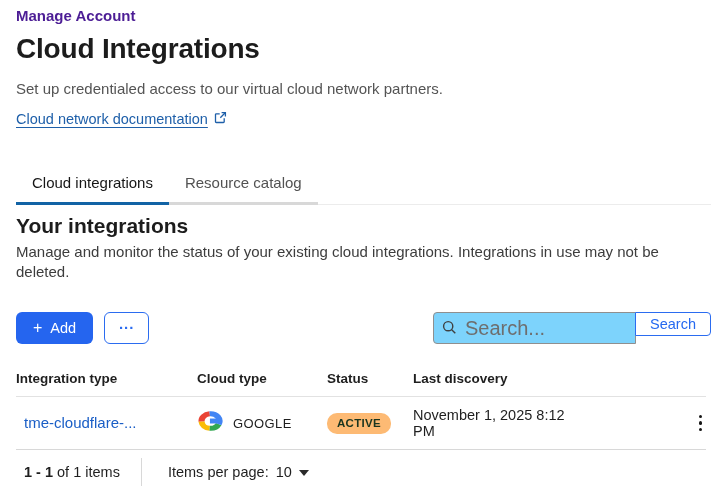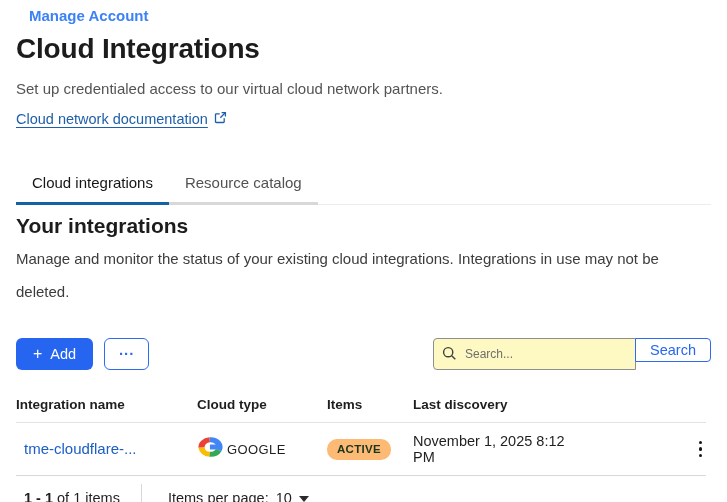--- a/index.html
+++ b/index.html
@@ -7,21 +7,21 @@
   body {
     background: #ffffff;
     font-family: "Liberation Sans", sans-serif;
     color: #1f1f1f;
     overflow: hidden;
     position: relative;
   }
   .page { padding: 7px 16px 0 16px; }
 
   
-  .breadcrumb { font-size: 15px; font-weight: 600; color: #3b82f6; margin-left: 13px; }
+  .breadcrumb { font-size: 15px; font-weight: 600; color: #4c1d95; }
   .page-title { font-size: 28px; font-weight: 700; margin-top: 9px; letter-spacing: -0.2px; color: #1c1c1c; }
   .page-subtitle { font-size: 15px; color: #545454; margin-top: 15px; }
   .doc-link-row { margin-top: 13px; }
   .doc-link {
     font-size: 14.5px; color: #1e5fa9; text-decoration: underline;
     text-underline-offset: 3px; display: inline-flex; align-items: flex-start; gap: 6px;
     cursor: pointer;
   }
   .ext-icon svg { display: block; }
 
@@ -29,62 +29,62 @@
   .tabbar { margin-top: 40px; display: flex; border-bottom: 1px solid #ececec; }
   .tab {
     font-size: 15px; padding: 6px 16px 11px 16px; border-bottom: 3px solid transparent;
     margin-bottom: -1px; cursor: pointer; text-align: center;
   }
   .tab.active { color: #161616; border-bottom-color: #1263a5; }
   .tab.inactive { color: #525252; border-bottom-color: #d8d8d8; }
 
   
   .section-heading { font-size: 21px; font-weight: 700; margin-top: 9px; color: #1c1c1c; }
-  .section-desc { font-size: 15px; line-height: 33px; color: #3d3d3d; margin-top: 4px; max-width: 700px; }
+  .section-desc { font-size: 15px; line-height: 20px; color: #3d3d3d; margin-top: 4px; max-width: 700px; }
 
   
   .toolbar { margin-top: 30px; display: flex; justify-content: space-between; align-items: center; }
   .toolbar-left { display: flex; align-items: center; }
   .btn-add {
     display: inline-flex; align-items: center; gap: 8px; height: 32px; padding: 0 17px;
     background: #2565ef; color: #ffffff; border: none; border-radius: 6px;
     font-size: 14.5px; font-family: inherit; cursor: pointer;
   }
   .btn-add .plus { font-size: 16px; font-weight: 400; line-height: 1; position: relative; top: -0.5px; }
   .btn-more {
     margin-left: 11px; width: 45px; height: 32px; background: #ffffff;
     border: 1px solid #2b6cf0; border-radius: 6px; color: #2b6cf0;
     font-size: 15px; font-weight: 700; letter-spacing: 1px; line-height: 10px;
     cursor: pointer; font-family: inherit; padding-bottom: 8px;
   }
   .search-group { display: flex; align-items: stretch; }
   .search-box { position: relative; }
   .search-input {
     width: 203px; height: 32px; border: 1px solid #8f8f8f; border-radius: 4px 0 0 4px;
-    padding: 0 8px 0 31px; font-size: 12px; font-family: inherit; color: #1f1f1f;
-    outline: none; background: #fef9c3;
+    padding: 0 8px 0 31px; font-size: 20px; font-family: inherit; color: #1f1f1f;
+    outline: none; background: #7dd3fc;
   }
   .search-input::placeholder { color: #6e6e6e; }
   .search-icon { position: absolute; left: 9px; top: 8px; pointer-events: none; }
   .btn-search {
     width: 76px; height: 24px; margin-left: -1px; background: #ffffff;
     border: 1px solid #2b6cf0; border-radius: 0 4px 4px 0; color: #2569f0;
     font-size: 14.5px; font-family: inherit; cursor: pointer; position: relative; z-index: 1;
   }
 
   
   .table-wrap { margin: 19px 5px 0 0; }
   .tgrid { display: grid; grid-template-columns: 173px 130px 86px 164px 1fr 28px; align-items: center; }
   .table-header { padding: 8px 0 10px 8px; border-bottom: 1px solid #e2e2e2; }
   .th { font-size: 13.5px; font-weight: 700; color: #1f1f1f; }
   .th:first-child { padding-left: 0; }
   .table-header .th:nth-child(1) { margin-left: -8px; padding-left: 0; }
   .table-row { height: 52px; padding-left: 8px; }
   .cell-link { font-size: 15px; font-weight: 400; color: #1a5ec6; cursor: pointer; text-decoration: none; }
-  .cell-cloud { display: flex; align-items: center; gap: 3px; }
+  .cell-cloud { display: flex; align-items: center; gap: 9px; }
   .cloud-label { font-size: 13px; letter-spacing: 0.4px; color: #1f1f1f; }
   .badge {
     display: inline-block; padding: 4px 10px 5px 10px; background: #fdba74; color: #19351f;
     font-size: 11.5px; font-weight: 600; letter-spacing: 0.3px; border-radius: 10px;
   }
   .cell-date { font-size: 14.5px; color: #1f1f1f; }
   .kebab { display: flex; flex-direction: column; align-items: center; gap: 3px; cursor: pointer; padding: 4px; justify-self: end; }
   .kebab i { width: 3.5px; height: 3.5px; background: #161616; border-radius: 50%; display: block; }
 
   
@@ -149,23 +149,23 @@
           </svg>
         </span>
         <input class="search-input" type="text" placeholder="Search..." style="">
       </span>
       <button class="btn-search">Search</button>
     </div>
   </div>
 
   <div class="table-wrap">
     <div class="tgrid table-header">
-      <div class="th">Integration name</div>
+      <div class="th">Integration type</div>
       <div class="th">Cloud type</div>
-      <div class="th">Items</div>
+      <div class="th">Status</div>
       <div class="th">Last discovery</div>
       <div class="th"></div>
     </div>
 
     <div class="tgrid table-row">
       <div>
         <a class="cell-link">tme-cloudflare-...</a>
       </div>
       <div class="cell-cloud">
         <span>

